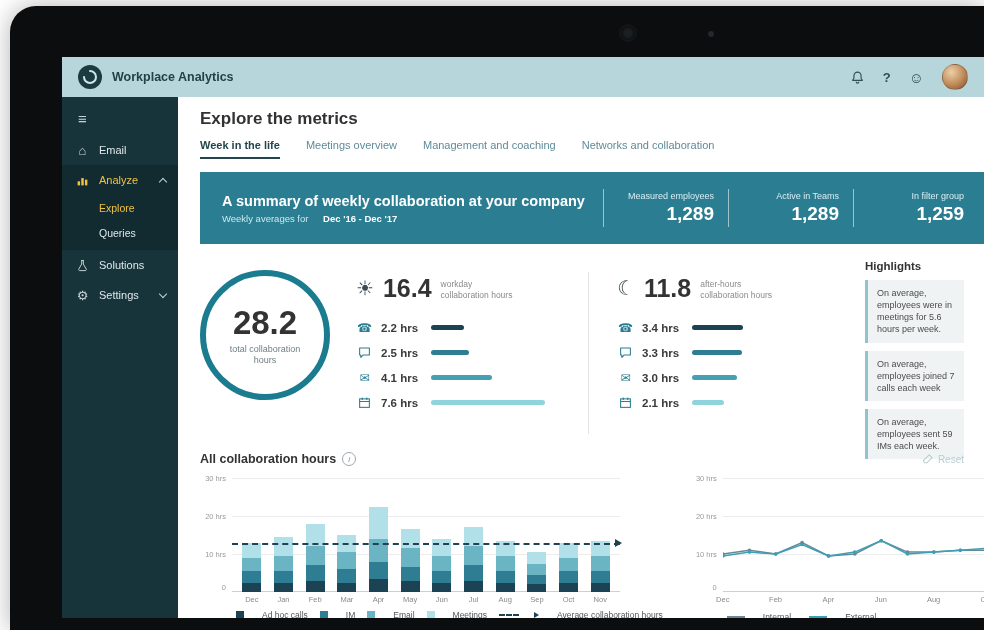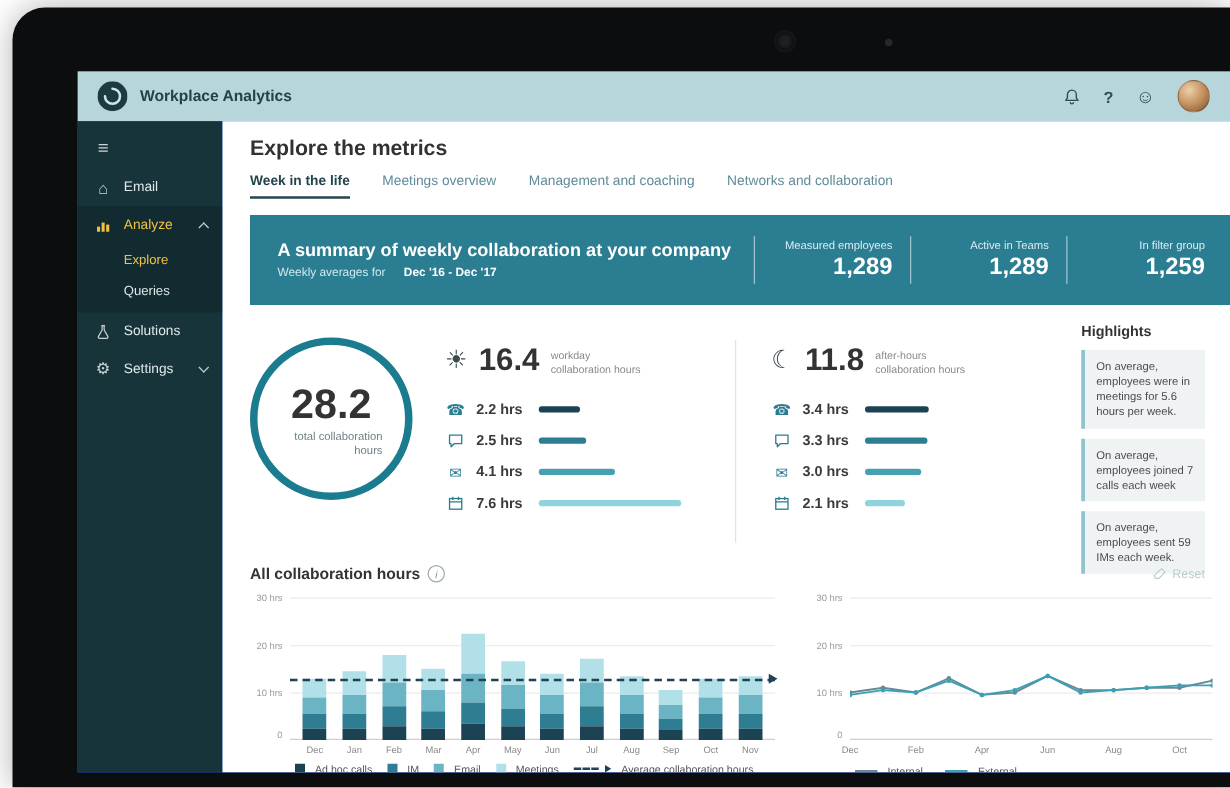--- a/index.html
+++ b/index.html
@@ -8,21 +8,21 @@
     font-family:"Liberation Sans","DejaVu Sans",sans-serif;
     -webkit-font-smoothing:antialiased;
   }
   
   .device{position:absolute;left:10px;top:6px;right:0;bottom:0;background:#0c0d0e;
     border-radius:26px 0 0 0;box-shadow:0 0 26px rgba(0,0,0,.3);}
   .cam1{position:absolute;left:621px;top:26px;width:14px;height:14px;border-radius:50%;
     background:#1c2123;box-shadow:inset 0 0 4px #000,0 0 0 2px #141617;}
   .cam2{position:absolute;left:708px;top:31px;width:6px;height:6px;border-radius:50%;background:#24292b;}
   
-  .screen{position:absolute;left:62px;top:57px;width:922px;height:561px;background:#1d4ed8;
+  .screen{position:absolute;left:62px;top:57px;width:922px;height:561px;background:#3b82f6;
     overflow:hidden;display:flex;flex-direction:column;}
   
   .app-header{display:flex;align-items:center;height:40px;background:#b7d6dc;padding:0 16px;flex-shrink:0;}
   .logo{display:flex;align-items:center;}
   .app-title{margin-left:10px;font-size:12.5px;font-weight:600;color:#22424a;}
   .header-right{margin-left:auto;display:flex;align-items:center;gap:18px;}
   .hdr-icon{color:#2e4e55;display:flex;align-items:center;cursor:pointer;}
   .help-q{font-size:13px;font-weight:600;color:#2e4e55;}
   .smiley{font-size:15px;}
   .avatar{width:24px;height:24px;border-radius:50%;
@@ -57,21 +57,21 @@
     height:38px;display:flex;flex-direction:column;justify-content:center;flex-shrink:0;}
   .stat:last-child{padding-right:20px;}
   .stat-label{font-size:9px;color:#d9edf2;white-space:nowrap;}
   .stat-value{font-size:19px;font-weight:600;margin-top:2px;}
   
   .metrics{display:flex;margin-top:12px;height:192px;}
   .circle-wrap{margin-top:14px;flex-shrink:0;}
   .big-circle{width:118px;height:118px;border:6px solid #1b7b8f;border-radius:50%;
     display:flex;flex-direction:column;align-items:center;justify-content:center;}
   .big-num{font-size:33px;font-weight:600;color:#333;}
-  .big-cap{font-size:9px;color:#6f7f84;width:82px;text-align:right;line-height:1.25;margin-top:2px;}
+  .big-cap{font-size:9px;color:#6f7f84;width:82px;text-align:center;line-height:1.25;margin-top:2px;}
   .mblock{margin-left:26px;margin-top:20px;width:230px;flex-shrink:0;}
   .mhead{display:flex;align-items:flex-start;gap:9px;}
   .mhead-icon{font-size:20px;color:#3c4c52;line-height:1;margin-top:2px;}
   .mhead-num{font-size:25px;font-weight:600;color:#333;line-height:1;text-align:center;}
   .mhead-label{font-size:8.5px;color:#8a8a8a;width:78px;line-height:1.25;margin-top:3px;}
   .m-rows{margin-top:14px;}
   .m-row{display:flex;align-items:center;height:25px;}
   .m-icon{width:17px;color:#2a7d91;font-size:12px;display:flex;justify-content:center;align-items:center;}
   .m-val{width:50px;font-size:11.5px;font-weight:700;color:#3a3a3a;margin-left:8px;}
   .m-bar{height:5px;border-radius:3px;}
@@ -104,21 +104,21 @@
   .bar-col{width:19px;display:flex;flex-direction:column-reverse;}
   .seg{width:100%;}
   .avgline{position:absolute;left:0;right:0;border-top:2px dashed #1f4254;}
   .avg-arrow{position:absolute;right:-2px;top:-6px;width:0;height:0;border-left:7px solid #1f4254;
     border-top:4px solid transparent;border-bottom:4px solid transparent;}
   .xlabels{display:flex;margin-left:32px;padding:0 4px;margin-top:3px;width:380px;}
   .xlab{flex:1;text-align:center;font-size:7.5px;color:#8a8a8a;}
   .line-xwrap{position:relative;margin-left:32px;height:11px;margin-top:3px;width:290px;}
   .line-xlab{position:absolute;transform:translateX(-50%);font-size:7.5px;color:#8a8a8a;}
   .legend{display:flex;align-items:center;gap:12px;margin-left:36px;margin-top:6px;}
-  .lg-item{display:flex;align-items:center;gap:8px;font-size:8.5px;color:#555;white-space:nowrap;}
+  .lg-item{display:flex;align-items:center;gap:18px;font-size:8.5px;color:#555;white-space:nowrap;}
   .sq{width:8px;height:8px;flex-shrink:0;}
   .dash-sample{width:20px;border-top:2px dashed #1f4254;}
   .dash-arrow{width:0;height:0;border-left:5px solid #1f4254;border-top:3px solid transparent;
     border-bottom:3px solid transparent;margin-left:-3px;}
   .line-sample{width:18px;height:2px;flex-shrink:0;}
   .chart-svg{position:absolute;left:0;top:0;}
 </style>
 </head>
 <body>
 

